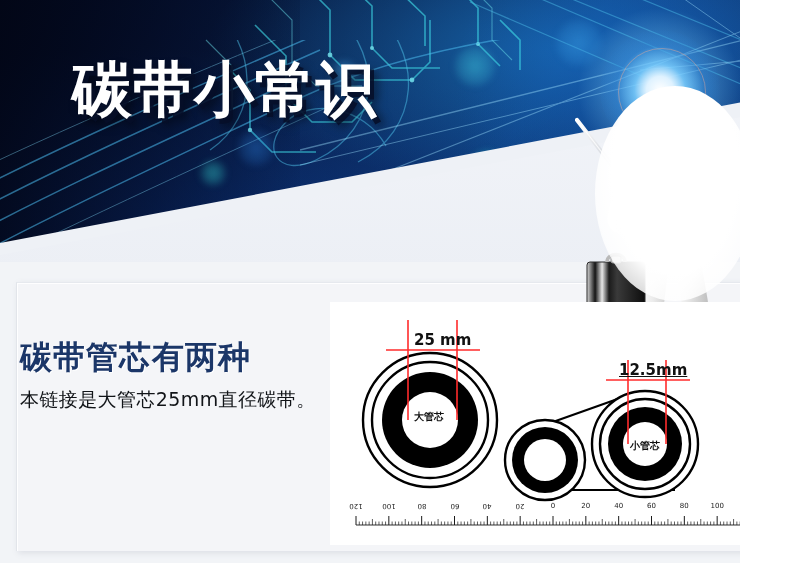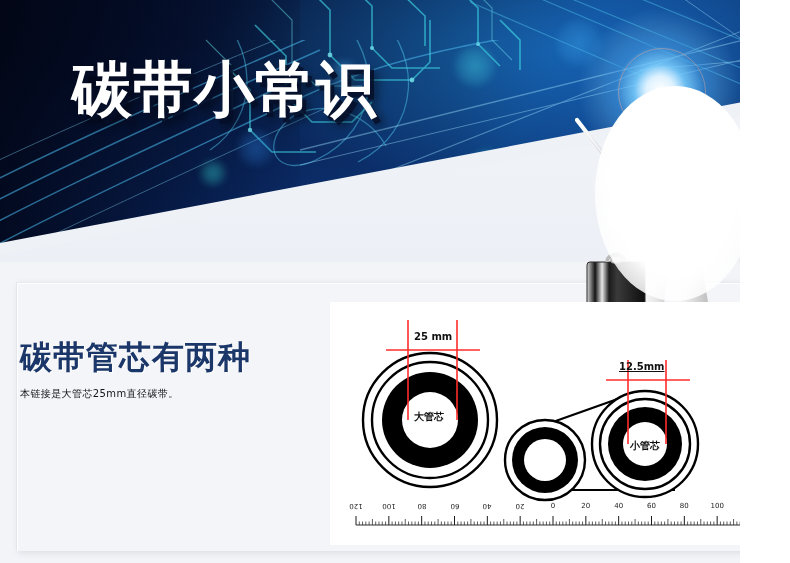--- a/index.html
+++ b/index.html
@@ -83,35 +83,35 @@
 
   .sub-head{
     position:absolute;left:20px;top:336px;
     font-size:32px;font-weight:bold;color:#1b3668;letter-spacing:1px;
     font-family:"DejaVu Sans","Liberation Sans",sans-serif;
     text-shadow:1px 1px 0 rgba(255,255,255,.9);
     white-space:nowrap;
   }
   .body-line{
     position:absolute;left:20px;
-    font-size:10px;color:#111418;letter-spacing:.4px;white-space:nowrap;
+    font-size:19px;color:#111418;letter-spacing:.4px;white-space:nowrap;
     font-family:"DejaVu Sans","Liberation Sans",sans-serif;
   }
   .body-line.l1{top:387px;}
   .body-line.l2{top:412px;}
 
   
   .diagram{
     position:absolute;left:330px;top:302px;width:440px;height:243px;
     background:#ffffff;
   }
   .diagram svg{display:block;}
   .dim-label{
     position:absolute;font-family:"DejaVu Sans","Liberation Sans",sans-serif;
-    font-size:10px;font-weight:bold;color:#111;white-space:nowrap;text-align:center;
+    font-size:15px;font-weight:bold;color:#111;white-space:nowrap;text-align:center;
   }
   .core-label{
     position:absolute;font-family:"DejaVu Sans","Liberation Sans",sans-serif;
     font-size:10px;font-weight:bold;color:#111;white-space:nowrap;
   }
   .ruler-num{
     position:absolute;font-family:"DejaVu Sans","Liberation Sans",sans-serif;
     font-size:7px;color:#1a1a1a;white-space:nowrap;
   }
   .ruler-num.flip{transform:rotate(180deg);transform-origin:center;}

